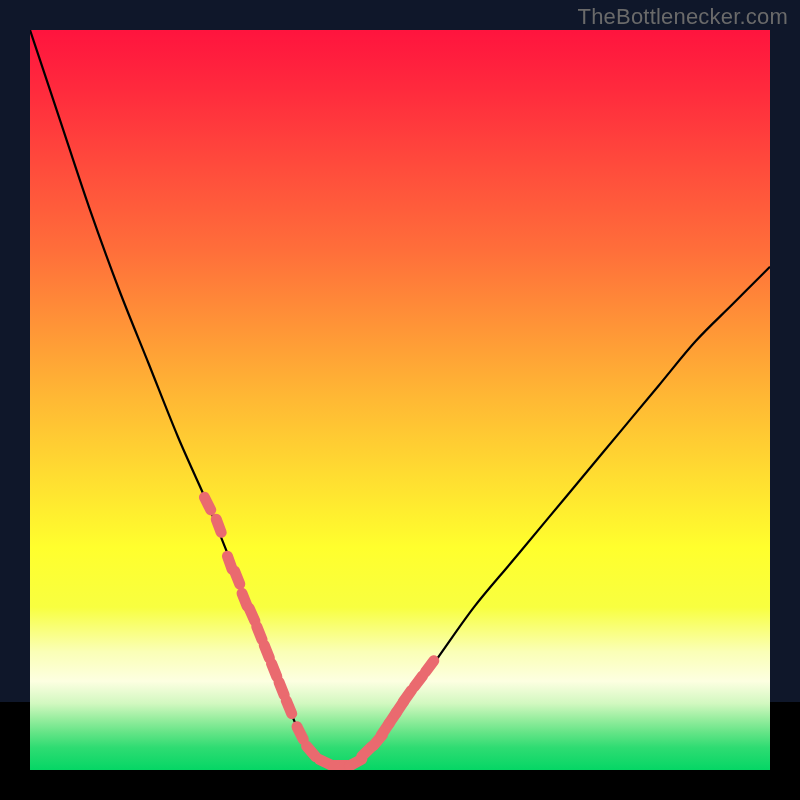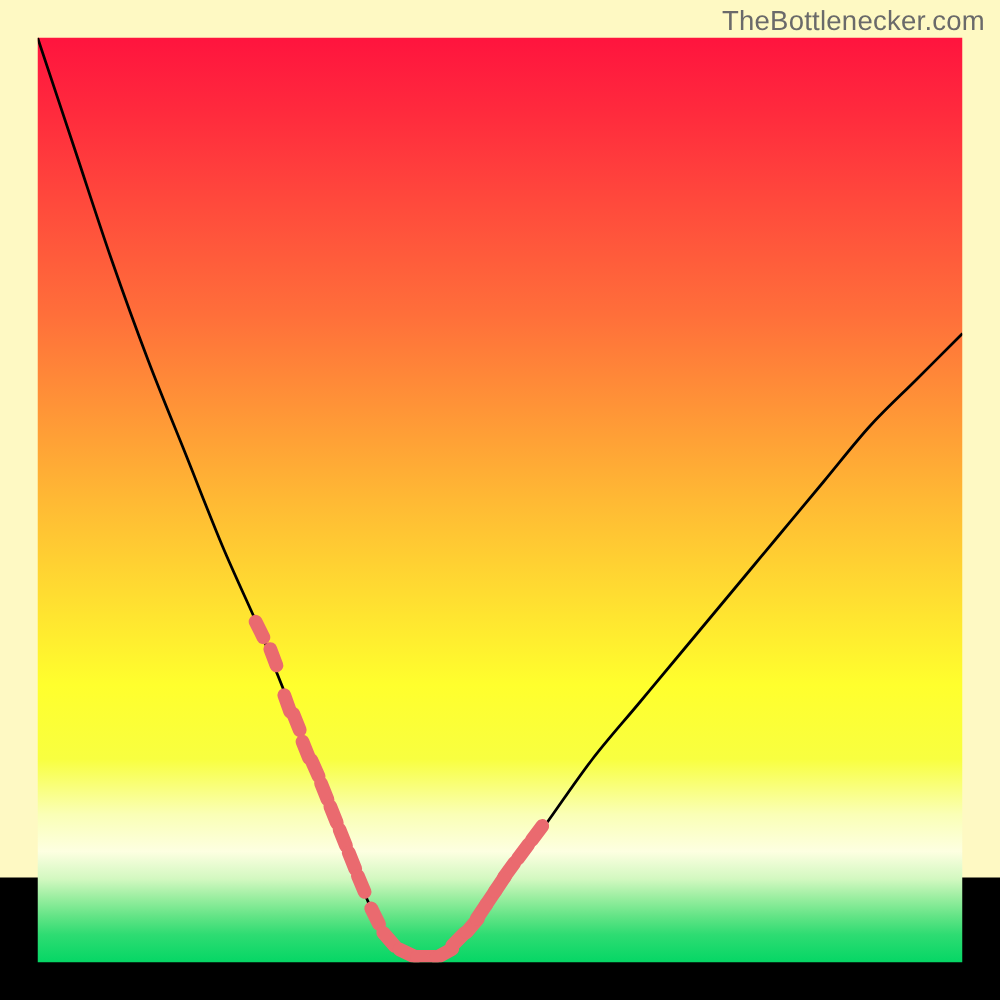--- a/index.html
+++ b/index.html
@@ -10,21 +10,21 @@
     overflow: hidden;
     background: #000;
     font-family: Arial, Helvetica, sans-serif;
   }
   .frame {
     position: absolute;
     top: 0;
     left: 0;
     width: 800px;
     height: 702px;
-    background: #fef9c3;
+    background: #0f172a;
   }
   .plot {
     position: absolute;
     top: 30px;
     left: 30px;
     width: 740px;
     height: 740px;
     overflow: hidden;
   }
   .gradient {

